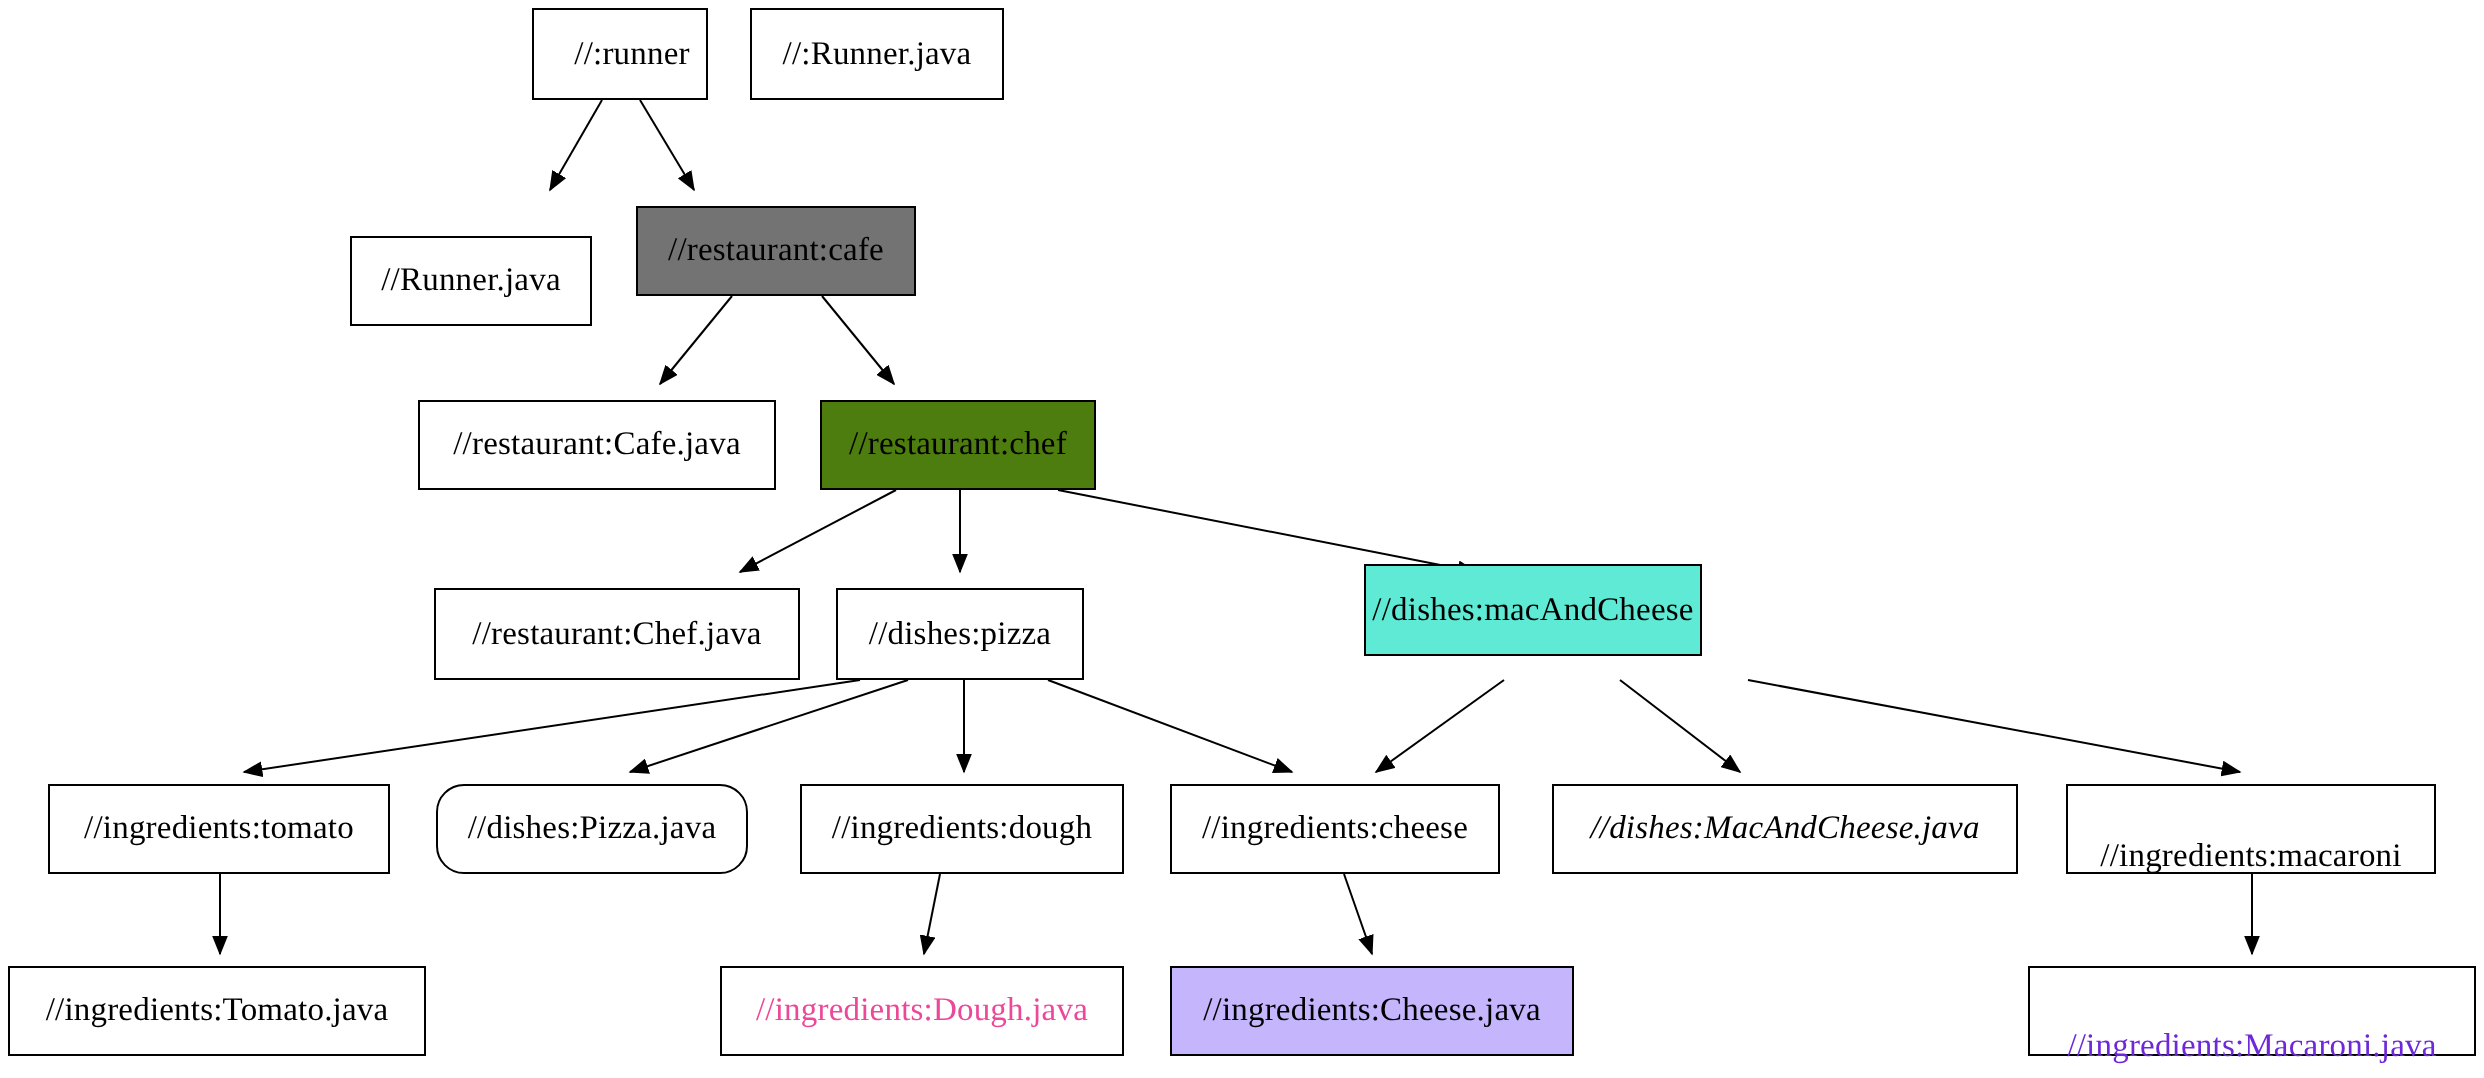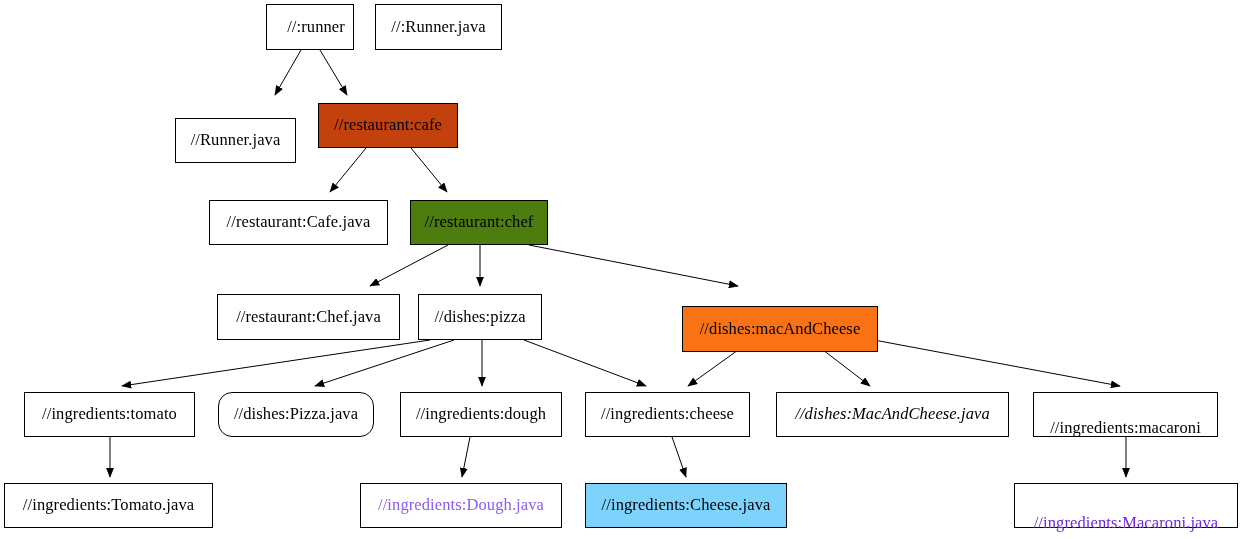--- a/index.html
+++ b/index.html
@@ -87,36 +87,36 @@
   <div id="node-layer">
       <div class="graph-node" style="left: 266px; top: 4px; width: 88px; height: 46px; border-color: rgb(0, 0, 0); background: rgb(255, 255, 255); padding-left: 12px;">
         <span class="node-label" style="color: rgb(0, 0, 0);">//:runner</span>
       </div>
       <div class="graph-node" style="left: 375px; top: 4px; width: 127px; height: 46px; border-color: rgb(0, 0, 0); background: rgb(255, 255, 255);">
         <span class="node-label" style="color: rgb(0, 0, 0);">//:Runner.java</span>
       </div>
       <div class="graph-node" style="left: 175px; top: 118px; width: 121px; height: 45px; border-color: rgb(0, 0, 0); background: rgb(255, 255, 255);">
         <span class="node-label" style="color: rgb(0, 0, 0);">//Runner.java</span>
       </div>
-      <div class="graph-node" style="left: 318px; top: 103px; width: 140px; height: 45px; border-color: rgb(0, 0, 0); background: #c2410c;">
+      <div class="graph-node" style="left: 318px; top: 103px; width: 140px; height: 45px; border-color: rgb(0, 0, 0); background: #737373;">
         <span class="node-label" style="color: rgb(0, 0, 0);">//restaurant:cafe</span>
       </div>
       <div class="graph-node" style="left: 209px; top: 200px; width: 179px; height: 45px; border-color: rgb(0, 0, 0); background: rgb(255, 255, 255);">
         <span class="node-label" style="color: rgb(0, 0, 0);">//restaurant:Cafe.java</span>
       </div>
       <div class="graph-node" style="left: 410px; top: 200px; width: 138px; height: 45px; border-color: rgb(0, 0, 0); background: #4d7c0f;">
         <span class="node-label" style="color: rgb(0, 0, 0);">//restaurant:chef</span>
       </div>
       <div class="graph-node" style="left: 217px; top: 294px; width: 183px; height: 46px; border-color: rgb(0, 0, 0); background: rgb(255, 255, 255);">
         <span class="node-label" style="color: rgb(0, 0, 0);">//restaurant:Chef.java</span>
       </div>
       <div class="graph-node" style="left: 418px; top: 294px; width: 124px; height: 46px; border-color: rgb(0, 0, 0); background: rgb(255, 255, 255);">
         <span class="node-label" style="color: rgb(0, 0, 0);">//dishes:pizza</span>
       </div>
-      <div class="graph-node" style="left: 682px; top: 306px; width: 196px; height: 46px; border-color: rgb(0, 0, 0); background: #f97316;">
+      <div class="graph-node" style="left: 682px; top: 282px; width: 169px; height: 46px; border-color: rgb(0, 0, 0); background: #5eead4;">
         <span class="node-label" style="color: rgb(0, 0, 0);">//dishes:macAndCheese</span>
       </div>
       <div class="graph-node" style="left: 24px; top: 392px; width: 171px; height: 45px; border-color: rgb(0, 0, 0); background: rgb(255, 255, 255);">
         <span class="node-label" style="color: rgb(0, 0, 0);">//ingredients:tomato</span>
       </div>
       <div class="graph-node" style="left: 218px; top: 392px; width: 156px; height: 45px; border-color: rgb(0, 0, 0); background: rgb(255, 255, 255); border-radius: 14px;">
         <span class="node-label" style="color: rgb(0, 0, 0);">//dishes:Pizza.java</span>
       </div>
       <div class="graph-node" style="left: 400px; top: 392px; width: 162px; height: 45px; border-color: rgb(0, 0, 0); background: rgb(255, 255, 255);">
         <span class="node-label" style="color: rgb(0, 0, 0);">//ingredients:dough</span>
@@ -127,23 +127,23 @@
       <div class="graph-node" style="left: 776px; top: 392px; width: 233px; height: 45px; border-color: rgb(0, 0, 0); background: rgb(255, 255, 255);">
         <span class="node-label" style="color: rgb(0, 0, 0); font-style: italic;">//dishes:MacAndCheese.java</span>
       </div>
       <div class="graph-node" style="left: 1033px; top: 392px; width: 185px; height: 45px; border-color: rgb(0, 0, 0); background: rgb(255, 255, 255); align-items: flex-end;">
         <span class="node-label" style="color: rgb(0, 0, 0);">//ingredients:macaroni</span>
       </div>
       <div class="graph-node" style="left: 4px; top: 483px; width: 209px; height: 45px; border-color: rgb(0, 0, 0); background: rgb(255, 255, 255);">
         <span class="node-label" style="color: rgb(0, 0, 0);">//ingredients:Tomato.java</span>
       </div>
       <div class="graph-node" style="left: 360px; top: 483px; width: 202px; height: 45px; border-color: rgb(0, 0, 0); background: rgb(255, 255, 255);">
-        <span class="node-label" style="color: #8b5cf6;">//ingredients:Dough.java</span>
+        <span class="node-label" style="color: #ec4899;">//ingredients:Dough.java</span>
       </div>
-      <div class="graph-node" style="left: 585px; top: 483px; width: 202px; height: 45px; border-color: rgb(0, 0, 0); background: #7dd3fc;">
+      <div class="graph-node" style="left: 585px; top: 483px; width: 202px; height: 45px; border-color: rgb(0, 0, 0); background: #c4b5fd;">
         <span class="node-label" style="color: rgb(0, 0, 0);">//ingredients:Cheese.java</span>
       </div>
       <div class="graph-node" style="left: 1014px; top: 483px; width: 224px; height: 45px; border-color: rgb(0, 0, 0); background: rgb(255, 255, 255);">
         <span class="node-label" style="color: #6d28d9; margin-top: 36px;">//ingredients:Macaroni.java</span>
       </div>
     </div>
 
 </div>
 
 </body></html>

